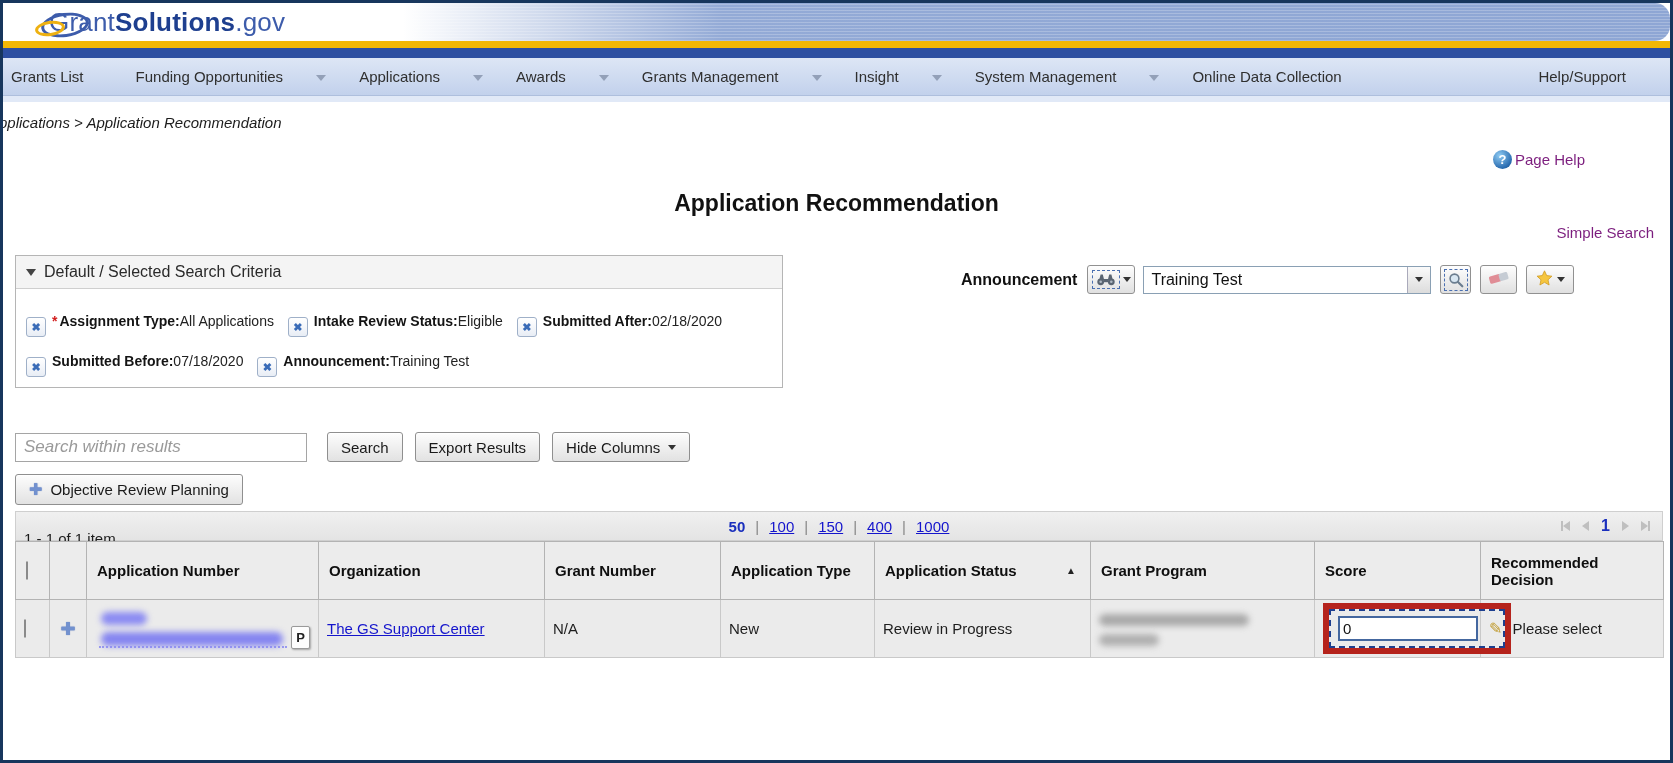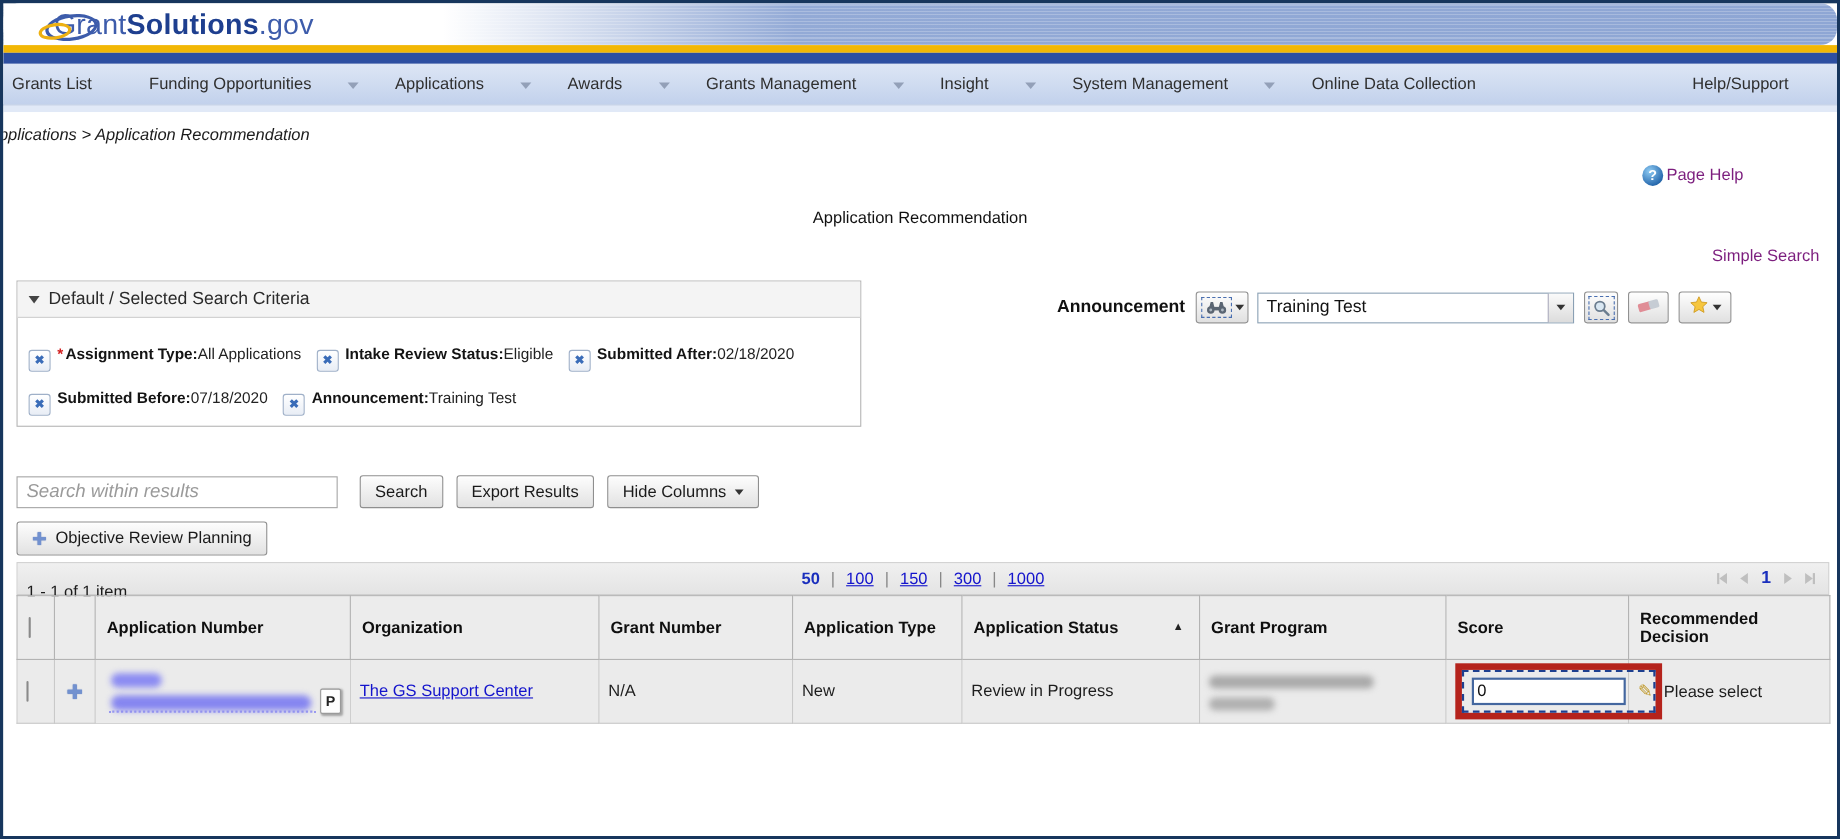--- a/index.html
+++ b/index.html
@@ -56,21 +56,21 @@
   .breadcrumb { position:absolute; top:12px; left:-14px; font-style:italic; font-size:15px; color:#1c1c1c; white-space:nowrap; }
 
   .page-help { position:absolute; top:48px; right:85px; display:flex; align-items:center; gap:3px; }
   .help-globe {
     width:19px; height:19px; border-radius:50%;
     background:radial-gradient(circle at 35% 30%, #8ecbf3, #2a6cb0 70%, #174e86);
     color:#fff; font-size:13px; font-weight:bold; display:flex; align-items:center; justify-content:center;
   }
   .vlink { color:#7c1e7e; font-size:15px; cursor:pointer; }
 
-  .page-title { position:absolute; top:88px; left:0; right:0; text-align:center; font-size:15px; font-weight:normal; color:#111; }
+  .page-title { position:absolute; top:88px; left:0; right:0; text-align:center; font-size:23px; font-weight:bold; color:#111; }
 
   .simple-search { position:absolute; top:122px; right:16px; }
 
   
   .criteria-panel { position:absolute; top:153px; left:12px; width:768px; height:133px; border:1px solid #b5b5b5; background:#fff; }
   .criteria-head {
     height:33px; display:flex; align-items:center; gap:8px; padding:0 10px;
     background:#f4f4f4; border-bottom:1px solid #cfcfcf; font-size:16px; color:#2a2a2a;
   }
   .tri-down { width:0; height:0; border-left:5px solid transparent; border-right:5px solid transparent; border-top:7px solid #444; }
@@ -324,21 +324,21 @@
 
     <div class="results-bar">
       <span class="count-text">1 - 1 of 1 item</span>
       <span class="size-links">
         <span class="size-active">50</span>
         <span class="size-sep">|</span>
         <span class="size-link">100</span>
         <span class="size-sep">|</span>
         <span class="size-link">150</span>
         <span class="size-sep">|</span>
-        <span class="size-link">300</span>
+        <span class="size-link">400</span>
         <span class="size-sep">|</span>
         <span class="size-link">1000</span>
       </span>
       <span class="pager">
         <span class="pg-ico">
             <span class="bar-v"></span>
             <span class="tri-l"></span>
           </span>
         <span class="pg-ico">
             <span class="tri-l"></span>

